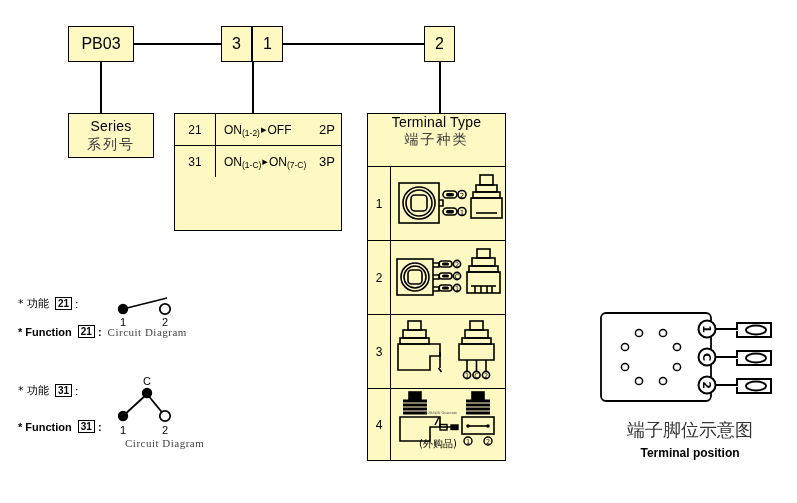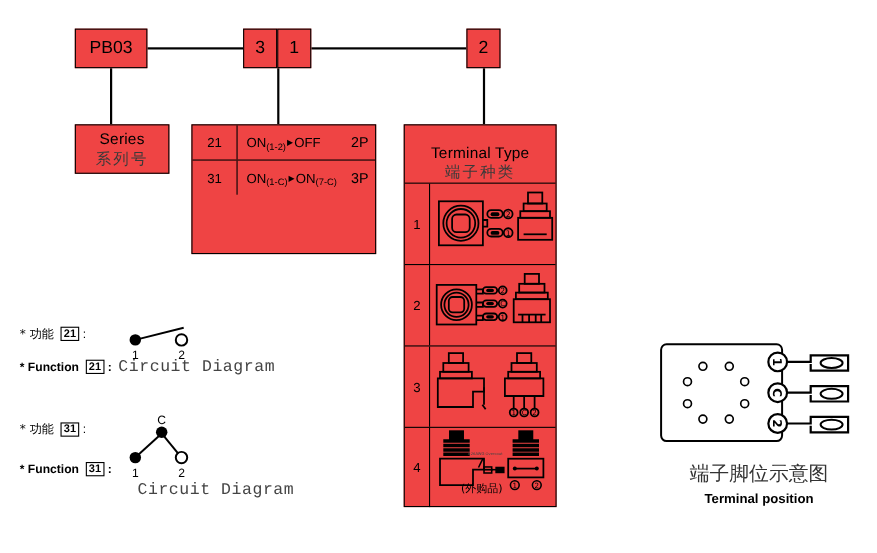--- a/index.html
+++ b/index.html
@@ -8,21 +8,21 @@
     background:#ffffff;
     font-family:"Liberation Sans", sans-serif;
     color:#000;
     position:relative;
     overflow:hidden;
   }
   .abs{position:absolute;}
   .box{
     position:absolute;
     border:1.6px solid #000;
-    background:#ef4444;
+    background:#fef9c3;
     box-sizing:border-box;
     display:flex;align-items:center;justify-content:center;
     font-size:15px;
   }
   .line{position:absolute;background:#000;}
   .hline{height:1.6px;}
   .vline{width:1.6px;}
 
   
   #code-pb03{left:68px;top:26px;width:66px;height:36px;font-size:16px;}
@@ -50,34 +50,34 @@
     display:flex;align-items:center;justify-content:center;}
   .func-desc{flex:1;display:flex;align-items:center;
     justify-content:space-between;padding:0 6px 0 8px;font-size:12px;}
   .sub{font-size:8.5px;vertical-align:baseline;position:relative;top:2px;}
   .arrow{display:inline-block;margin:0 1px;font-size:11px;position:relative;top:-1px;}
   .poles{font-size:13px;}
 
   
   #term-table{left:367px;top:113px;width:139px;height:348px;display:block;}
   #term-head{height:52px;border-bottom:1.6px solid #000;
-    display:flex;flex-direction:column;align-items:center;justify-content:flex-end;gap:1px;}
+    display:flex;flex-direction:column;align-items:center;justify-content:flex-start;gap:1px;}
   .term-row{height:73px;display:flex;border-bottom:1.4px solid #000;}
   .term-row:last-child{border-bottom:none;height:72px;}
   .term-no{width:24px;display:flex;align-items:center;justify-content:center;
     font-size:12px;border-right:1.4px solid #000;}
   .term-art{flex:1;position:relative;}
 
   
   .note-block{position:absolute;font-size:11px;}
   .note-line{display:flex;align-items:center;white-space:nowrap;}
   .star{margin-right:3px;}
   .codebox{border:1.3px solid #000;padding:0 2px;margin:0 3px;
     font-size:10px;line-height:11px;display:inline-block;font-weight:bold;}
-  .mono{font-family:Liberation Mono, monospace;font-size:15px;color:#444;
+  .mono{font-family:Liberation Serif, serif;font-size:11px;color:#444;
     letter-spacing:.5px;}
   .lbl-cn{font-family:"DejaVu Sans", sans-serif;font-size:11px;}
   .lbl-en{font-size:11px;font-weight:bold;}
 
   
   #tp-caption{position:absolute;left:600px;top:418px;width:180px;
     text-align:center;}
   #tp-caption .cn-cap{font-family:"DejaVu Sans",sans-serif;font-size:18px;color:#333;}
   #tp-caption .en-cap{font-size:12px;font-weight:bold;margin-top:4px;}
   svg{display:block;overflow:visible;}

